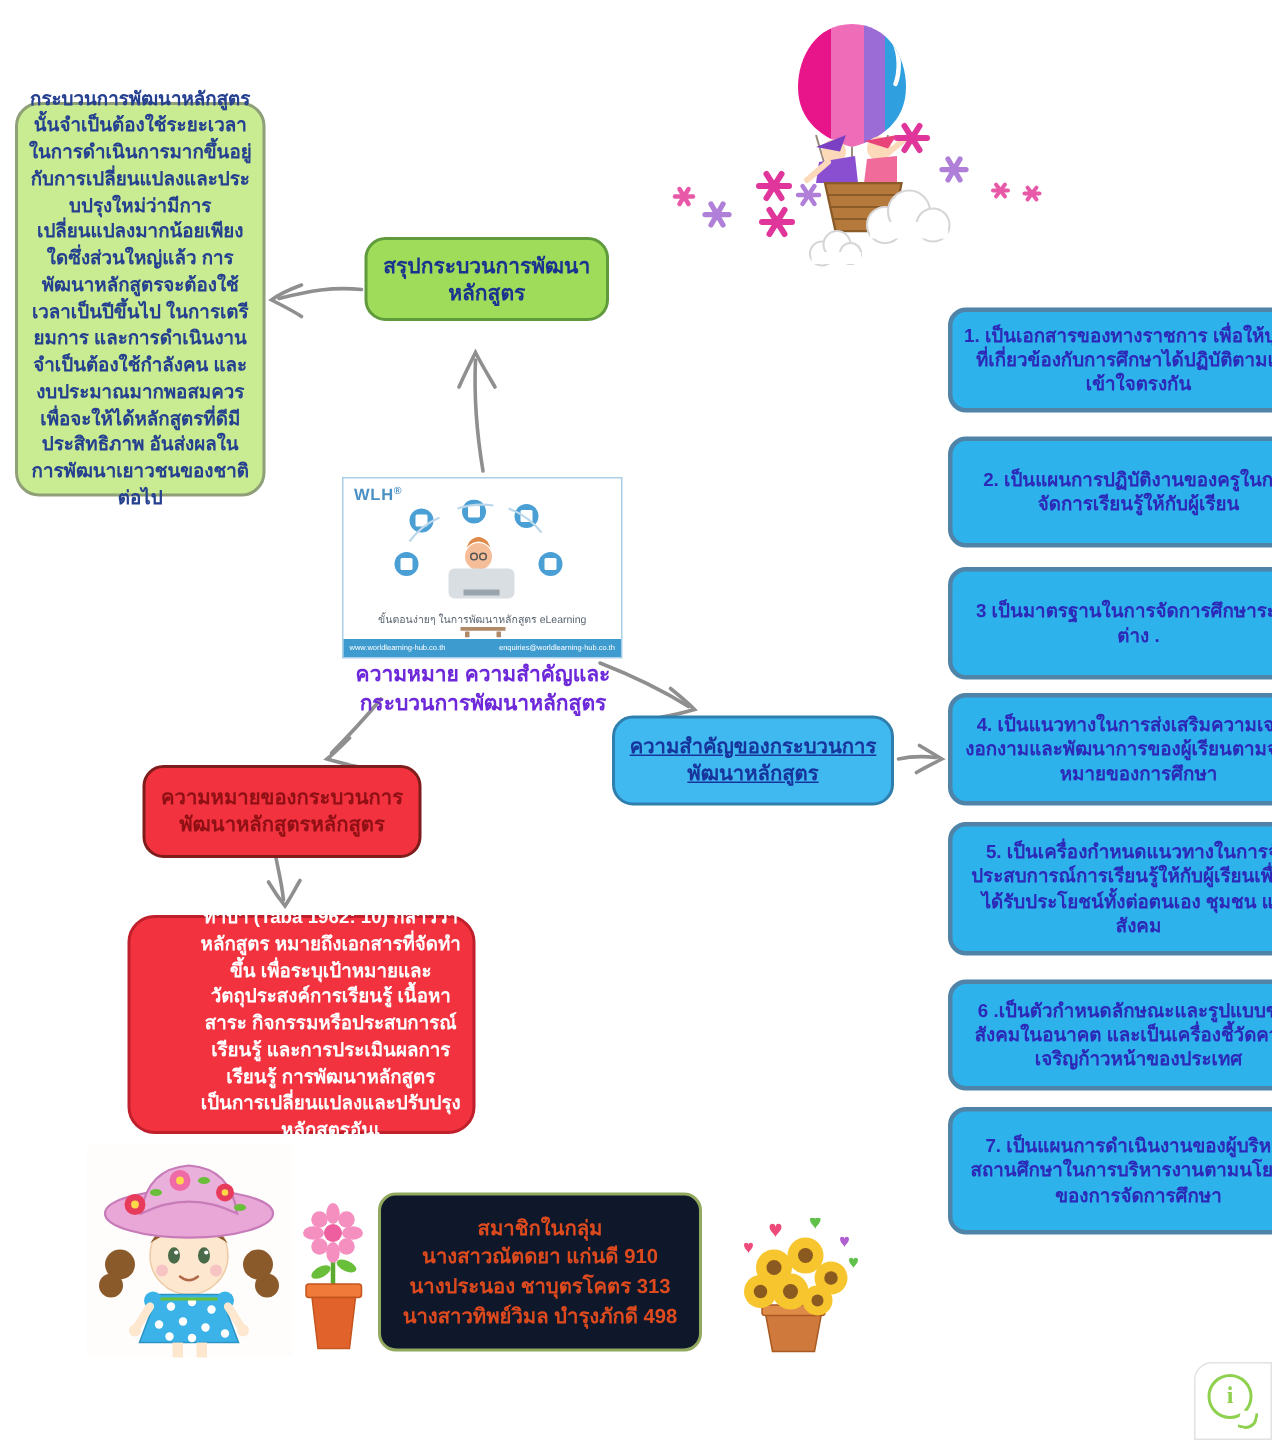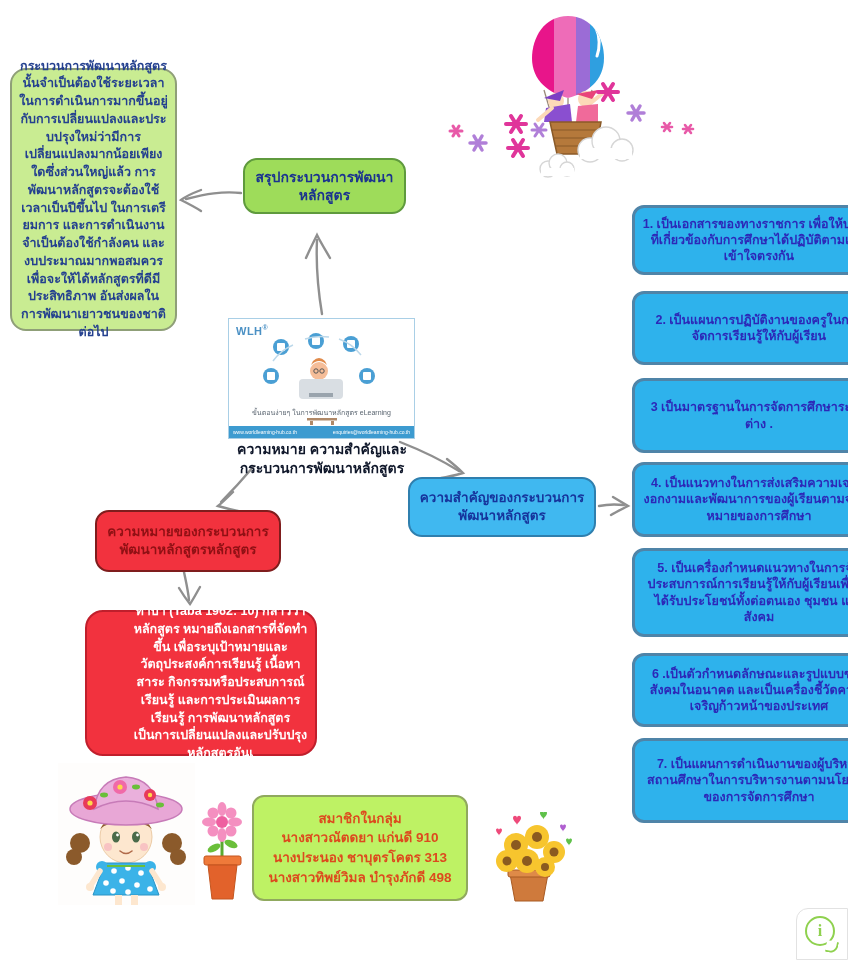--- a/index.html
+++ b/index.html
@@ -5,35 +5,35 @@
   html,body{margin:0;padding:0;background:#fff;}
   .canvas{
     position:relative;width:848px;height:960px;background:#ffffff;overflow:hidden;
     font-family:"Liberation Sans","DejaVu Sans",sans-serif;
   }
   .node{position:absolute;box-sizing:border-box;border-radius:14px;display:flex;align-items:center;justify-content:center;text-align:center;font-weight:bold;z-index:3;}
   .node .txt{width:100%;padding:4px 7px;}
   
   .green-big{left:10px;top:68px;width:167px;height:263px;background:#c9ec92;border:2px solid #8f9f78;color:#24408f;font-size:12.5px;line-height:1.42;border-radius:16px;}
   .green-summary{left:243px;top:158px;width:163px;height:56px;background:#9edc5a;border:2px solid #5f9a3d;color:#1b338f;font-size:14px;line-height:1.3;}
-  .green-members{left:252px;top:795px;width:216px;height:106px;background:#bef264;border:2px solid #90a95e;color:#dd4a1e;font-size:13.5px;line-height:1.45;border-radius:12px;}
+  .green-members{left:252px;top:795px;width:216px;height:106px;background:#0f172a;border:2px solid #90a95e;color:#dd4a1e;font-size:13.5px;line-height:1.45;border-radius:12px;}
   
   .red-heading{left:95px;top:510px;width:186px;height:62px;background:#f2323e;border:2px solid #7f1d1d;color:#8f1014;font-size:13.5px;line-height:1.35;}
   .red-taba{left:85px;top:610px;width:232px;height:146px;background:#f2323e;border:2px solid #c01f2c;color:#ffffff;font-size:12.5px;line-height:1.42;border-radius:18px;padding-left:39px;}
   
-  .blue-heading{left:408px;top:477px;width:188px;height:60px;background:#40b8f0;border:2px solid #2f7fae;color:#16349c;font-size:13.5px;line-height:1.35;}
+  .blue-heading{left:408px;top:477px;width:188px;height:60px;background:#40b8f0;border:2px solid #2f7fae;color:#16349c;font-size:13.5px;line-height:1.35;text-decoration:underline;}
   .blue-item{left:632px;width:254px;background:#2eb2ec;border:3px solid #4f84a8;color:#2c28b8;font-size:12.5px;line-height:1.3;border-radius:12px;}
   
   .wlh-card{position:absolute;left:228px;top:318px;width:185px;height:119px;background:#ffffff;border:1px solid #a9cfe6;z-index:3;}
   .wlh-logo{position:absolute;left:7px;top:5px;color:#4a90c4;font-weight:bold;font-size:11px;letter-spacing:.5px;}
   .wlh-reg{font-size:7px;vertical-align:super;}
   .wlh-caption{position:absolute;left:0;top:88px;width:100%;text-align:center;color:#5a6570;font-size:7px;}
   .wlh-footer{position:absolute;left:0;bottom:0;width:100%;height:12px;background:#3d9bd0;display:flex;justify-content:space-between;align-items:center;padding:0 4px;box-sizing:border-box;}
   .wlh-footer span{color:#ffffff;font-size:5px;}
-  .main-caption{position:absolute;left:222px;top:440px;width:200px;text-align:center;color:#0f172a;font-weight:bold;font-size:14px;line-height:1.35;z-index:3;}
+  .main-caption{position:absolute;left:222px;top:440px;width:200px;text-align:center;color:#6d28d9;font-weight:bold;font-size:14px;line-height:1.35;z-index:3;}
   .illu{position:absolute;z-index:2;}
   
   .info-card{position:absolute;right:0;bottom:0;width:50px;height:50px;background:#ffffff;border:1px solid #e2e2e2;border-radius:12px 0 0 0;z-index:5;}
   .info-bubble{position:absolute;left:8px;top:7px;width:26px;height:26px;border:2.5px solid #8fd14f;border-radius:50%;color:#8fd14f;font-weight:bold;font-size:16px;display:flex;align-items:center;justify-content:center;font-family:"Liberation Serif","DejaVu Serif",serif;}
   .info-tail{position:absolute;left:29px;top:32px;width:10px;height:10px;border-right:2.5px solid #8fd14f;border-bottom:2.5px solid #8fd14f;border-radius:0 0 8px 0;transform:rotate(12deg);background:#fff;}
   .arrows{position:absolute;left:0;top:0;z-index:1;pointer-events:none;}
 </style>
 </head>
 <body>
 

